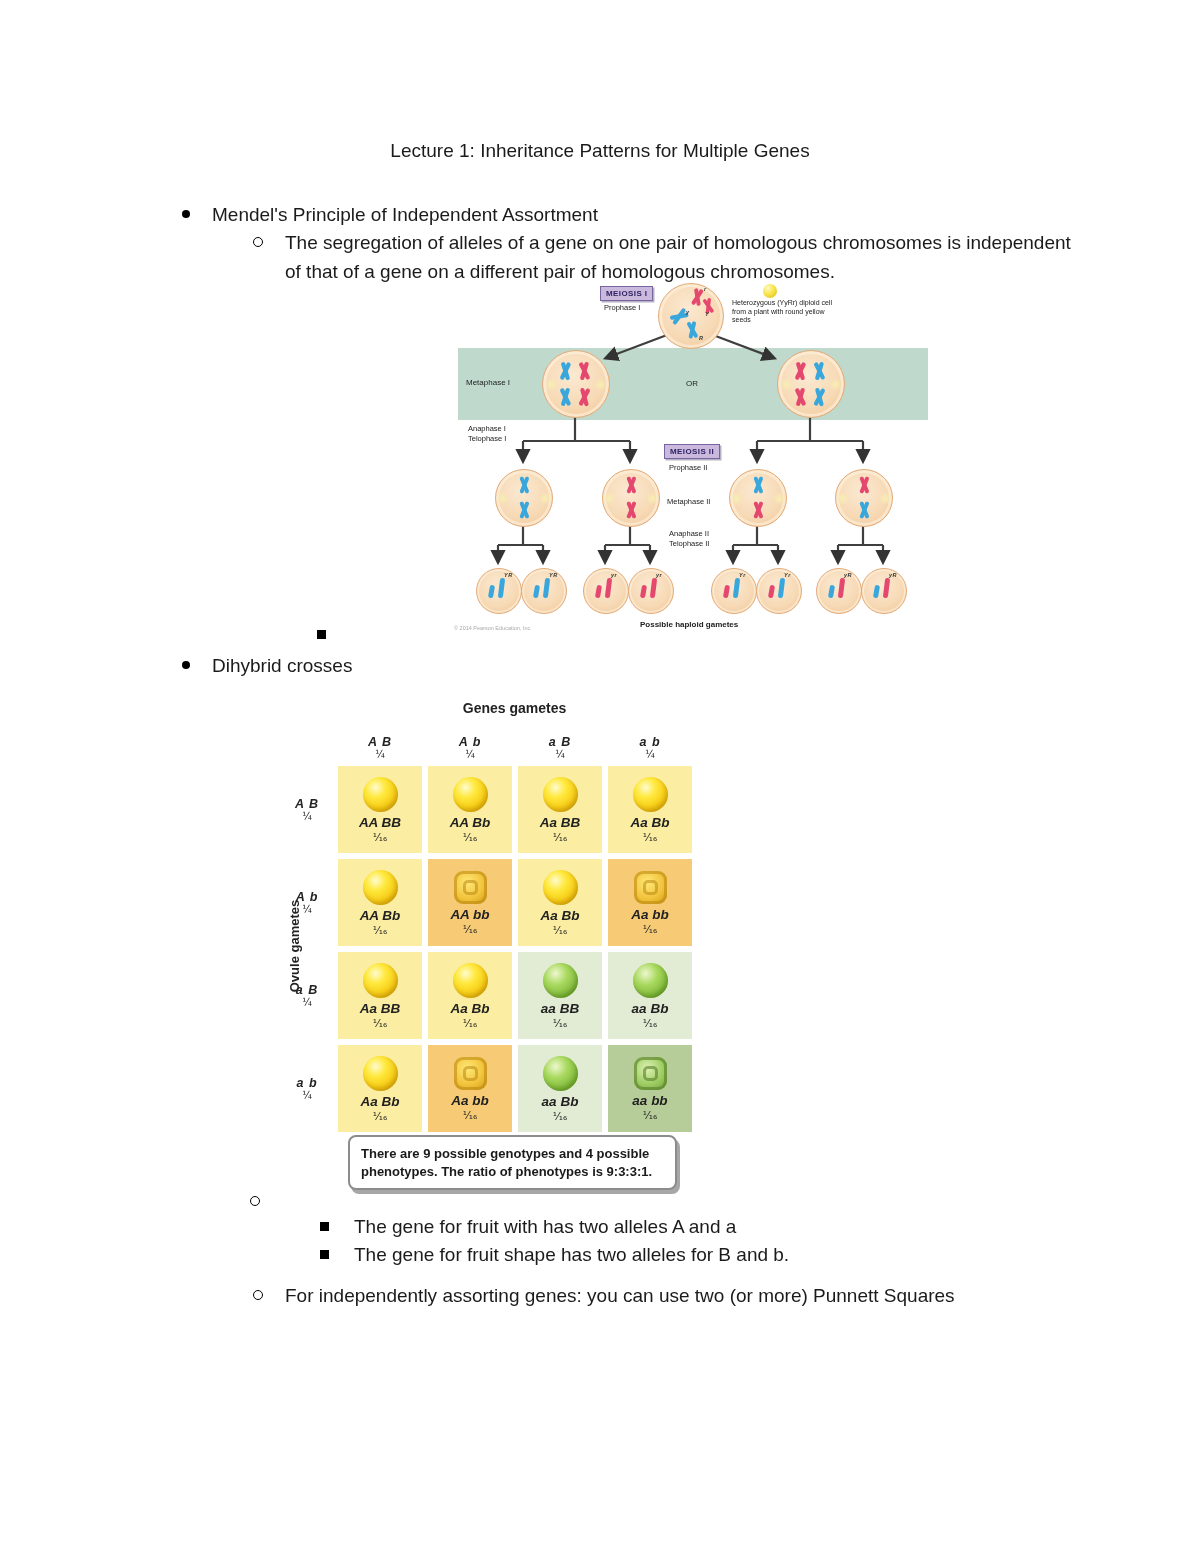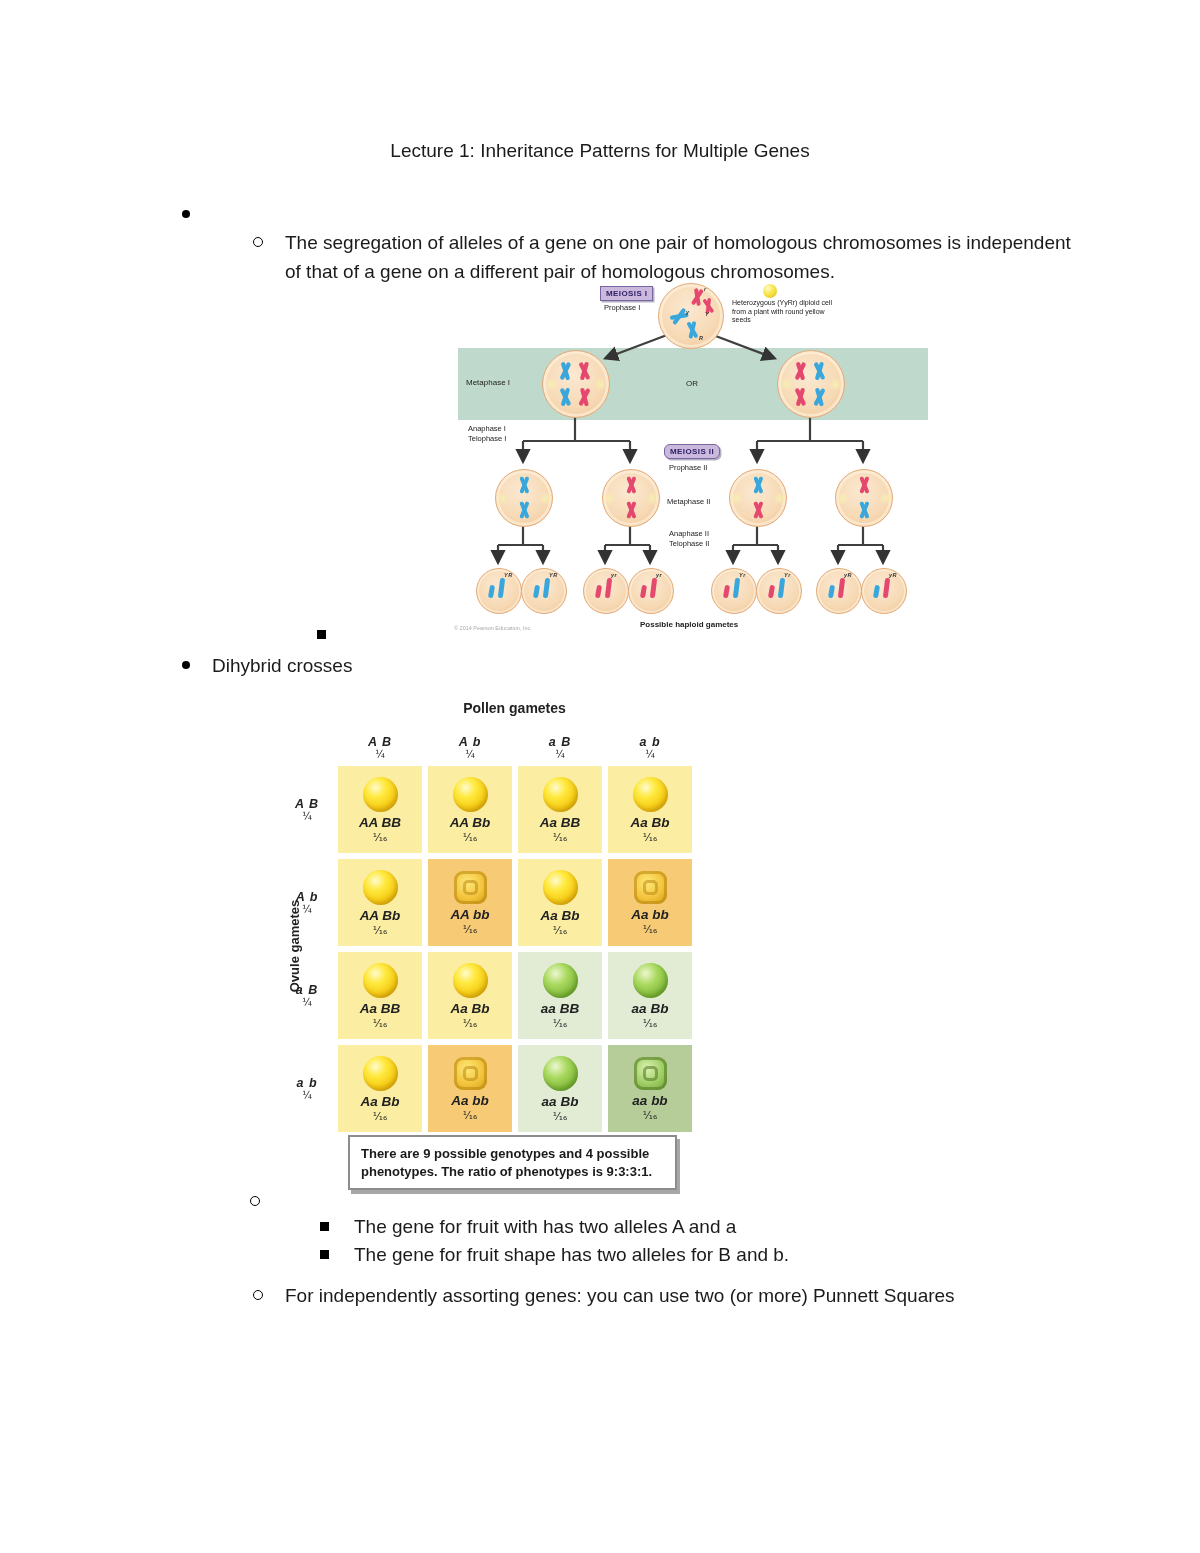--- a/index.html
+++ b/index.html
@@ -85,32 +85,33 @@
   .seed.wrinkled-yellow::after{content:"";position:absolute;left:9px;top:9px;right:9px;bottom:9px;
     border:3px solid rgba(185,135,18,.55);border-radius:5px;}
   .seed.wrinkled-green{width:33px;height:33px;border-radius:9px;position:relative;
     background:radial-gradient(circle at 40% 35%, #dff2b4 0%, #9ccc62 55%, #6f9e37 100%);
     box-shadow:inset 0 0 0 3px rgba(85,125,40,.6);}
   .seed.wrinkled-green::after{content:"";position:absolute;left:9px;top:9px;right:9px;bottom:9px;
     border:3px solid rgba(85,125,40,.6);border-radius:5px;}
   .geno{font-size:13.5px;font-weight:bold;font-style:italic;color:#222;}
   .frac16{font-size:10.5px;color:#222;font-family:"DejaVu Sans",sans-serif;}
   .punnett-caption{position:absolute;left:68px;top:437px;width:329px;height:55px;box-sizing:border-box;
-    background:#fff;border:2px solid #8c8c8c;border-radius:0;box-shadow:3px 4px 0 rgba(60,60,60,.45);
+    background:#fff;border:2px solid #8c8c8c;border-radius:8px;box-shadow:3px 4px 0 rgba(60,60,60,.45);
     padding:8px 11px;font-size:13px;font-weight:600;line-height:1.4;color:#1a1a1a;}
 </style>
 </head>
 <body>
 
 <div class="page">
 
   <h1 class="doc-title">Lecture 1: Inheritance Patterns for Multiple Genes</h1>
 
   <div class="li l1" style="top:200px;">
     <span class="marker"></span>
+    <span>Mendel's Principle of Independent Assortment</span>
   </div>
 
   <div class="li l2" style="top:228px;width:790px;">
     <span class="marker"></span>
     <span>The segregation of alleles of a gene on one pair of homologous chromosomes is independent of that of a gene on a different pair of homologous chromosomes.</span>
   </div>
 
   <div class="fig1">
     <div class="band"></div>
 
@@ -219,21 +220,21 @@
         </div>
       <div class="xc blue" style="left:33px;top:35px;transform:scale(.85) rotate(6deg);">
           <i></i>
           <i></i>
         </div>
     </div>
 
     <div class="flabel small" style="left:28px;top:141px;">Anaphase I</div>
     <div class="flabel small" style="left:28px;top:151px;">Telophase I</div>
 
-    <div class="mlabel" style="left:224px;top:161px;border-radius:6px;">MEIOSIS II</div>
+    <div class="mlabel" style="left:224px;top:161px;">MEIOSIS II</div>
     <div class="flabel small" style="left:229px;top:180px;">Prophase II</div>
     <div class="flabel small" style="left:227px;top:214px;">Metaphase II</div>
     <div class="flabel small" style="left:229px;top:246px;">Anaphase II</div>
     <div class="flabel small" style="left:229px;top:256px;">Telophase II</div>
 
     <div class="mcell" style="left:55px;top:186px;width:56px;height:56px;">
       <div class="aster" style="left:0;top:22px;"></div>
       <div class="aster" style="left:43px;top:22px;"></div>
       <div class="xc blue" style="left:20px;top:4px;transform:scale(.8);">
           <i></i>
@@ -329,21 +330,21 @@
   </div>
 
   <div class="marker-only sq" style="left:317px;top:630px;"></div>
 
   <div class="li l1" style="top:651px;">
     <span class="marker"></span>
     <span>Dihybrid crosses</span>
   </div>
 
   <div class="fig2">
-    <div class="punnett-title">Pollen gametes</div>
+    <div class="punnett-title">Genes gametes</div>
     <div class="side-label">Ovule gametes</div>
     <div id="punnett-grid">
         <div class="corner"></div>
         <div class="colhead">
           <span class="ghead">A B</span>
           <span class="qfrac">¼</span>
         </div>
         <div class="colhead">
           <span class="ghead">A b</span>
           <span class="qfrac">¼</span>

